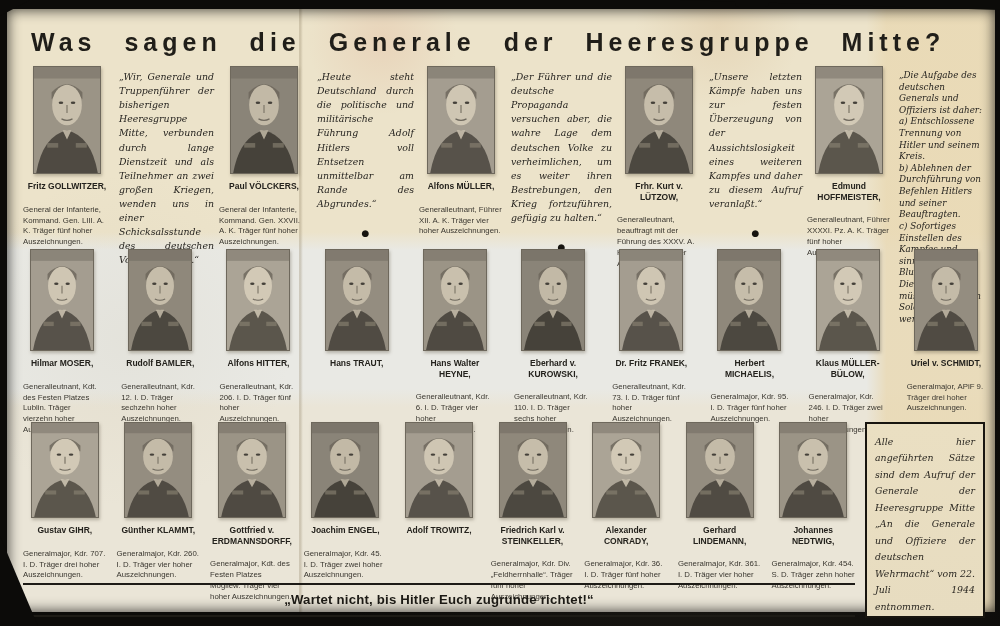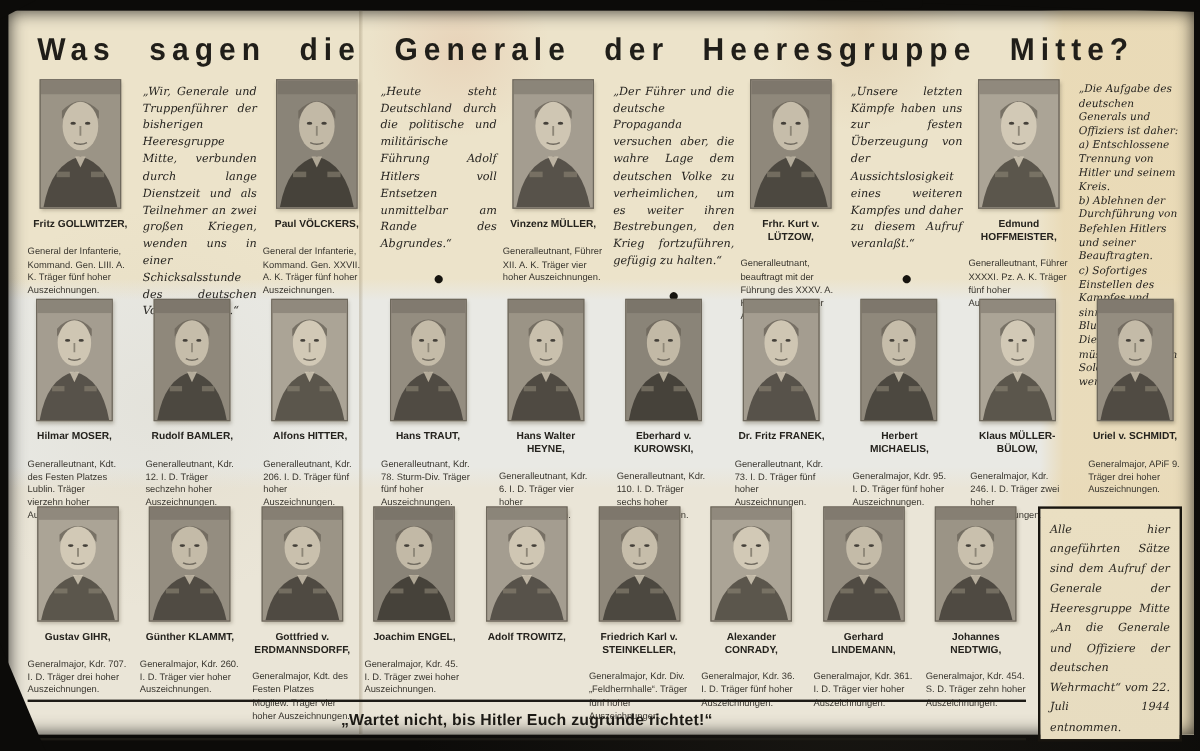--- a/index.html
+++ b/index.html
@@ -123,21 +123,21 @@
               <ellipse cx="24.5" cy="31" rx="2.1" ry="1.1" fill="#45413a"></ellipse>
               <ellipse cx="35.5" cy="31" rx="2.1" ry="1.1" fill="#45413a"></ellipse>
               <path d="M30,33 L30,40" stroke="#8d8677" stroke-width="1.4" fill="none"></path>
               <path d="M25,45 Q30,47.5 35,45" stroke="#6f695e" stroke-width="1.1" fill="none"></path>
               <path d="M2,92 Q8,60 30,55 Q52,60 58,92 Z" fill="#57524a"></path>
               <path d="M26,55 L30,63 L34,55 Z" fill="#cfc6b3" opacity="0.85"></path>
               <rect x="12" y="66" width="10" height="4" fill="#8c8575" opacity="0.6"></rect>
               <rect x="38" y="66" width="10" height="4" fill="#8c8575" opacity="0.6"></rect>
             </svg>
           </div>
-          <div class="pname">Vinzenz MÜLLER,</div>
+          <div class="pname">Alfons MÜLLER,</div>
           <div class="pcap">Generalleutnant, Führer XII. A. K. Träger vier hoher Auszeichnungen.</div>
         </div>
         <div class="quote">
           <span class="qtext">„Der Führer und die deutsche Propaganda versuchen aber, die wahre Lage dem deutschen Volke zu verheimlichen, um es weiter ihren Bestrebungen, den Krieg fortzuführen, gefügig zu halten.“</span>
           <span class="dot">●</span>
         </div>
         <div class="person">
           <div class="portrait p-lg">
             <svg viewBox="0 0 60 92" width="100%" height="100%" preserveAspectRatio="none">
               <rect x="0" y="0" width="60" height="92" fill="#8f887b"></rect>
@@ -261,21 +261,20 @@
               <ellipse cx="35.5" cy="31" rx="2.1" ry="1.1" fill="#45413a"></ellipse>
               <path d="M30,33 L30,40" stroke="#8d8677" stroke-width="1.4" fill="none"></path>
               <path d="M25,45 Q30,47.5 35,45" stroke="#6f695e" stroke-width="1.1" fill="none"></path>
               <path d="M2,92 Q8,60 30,55 Q52,60 58,92 Z" fill="#504b43"></path>
               <path d="M26,55 L30,63 L34,55 Z" fill="#c4bba8" opacity="0.85"></path>
               <rect x="12" y="66" width="10" height="4" fill="#8c8575" opacity="0.6"></rect>
               <rect x="38" y="66" width="10" height="4" fill="#8c8575" opacity="0.6"></rect>
             </svg>
           </div>
           <div class="pname">Hans TRAUT,</div>
-          <div class="pcap">Generalleutnant, Kdr. 78. Sturm-Div. Träger fünf hoher Auszeichnungen.</div>
         </div>
         <div class="person">
           <div class="portrait p-md">
             <svg viewBox="0 0 60 92" width="100%" height="100%" preserveAspectRatio="none">
               <rect x="0" y="0" width="60" height="92" fill="#9b9486"></rect>
               <rect x="0" y="0" width="60" height="10" fill="#5e594f" opacity="0.35"></rect>
               <path d="M16,28 Q30,12 44,28 L44,22 Q30,8 16,22 Z" fill="#6b655a" opacity="0.8"></path>
               <ellipse cx="30" cy="33" rx="13.5" ry="17.5" fill="#c9c0ad"></ellipse>
               <ellipse cx="24.5" cy="31" rx="2.1" ry="1.1" fill="#45413a"></ellipse>
               <ellipse cx="35.5" cy="31" rx="2.1" ry="1.1" fill="#45413a"></ellipse>

